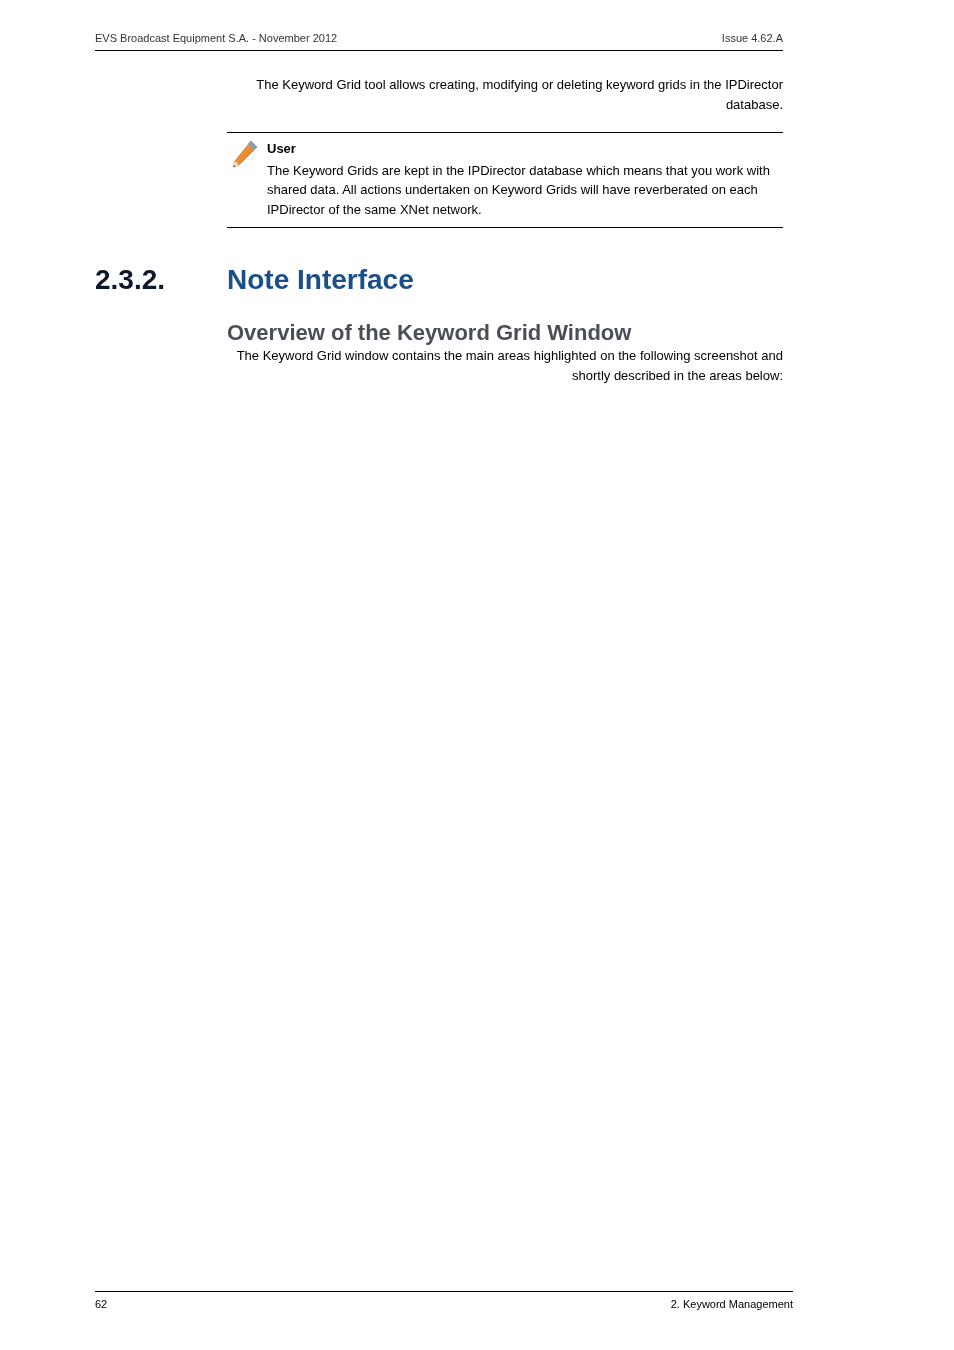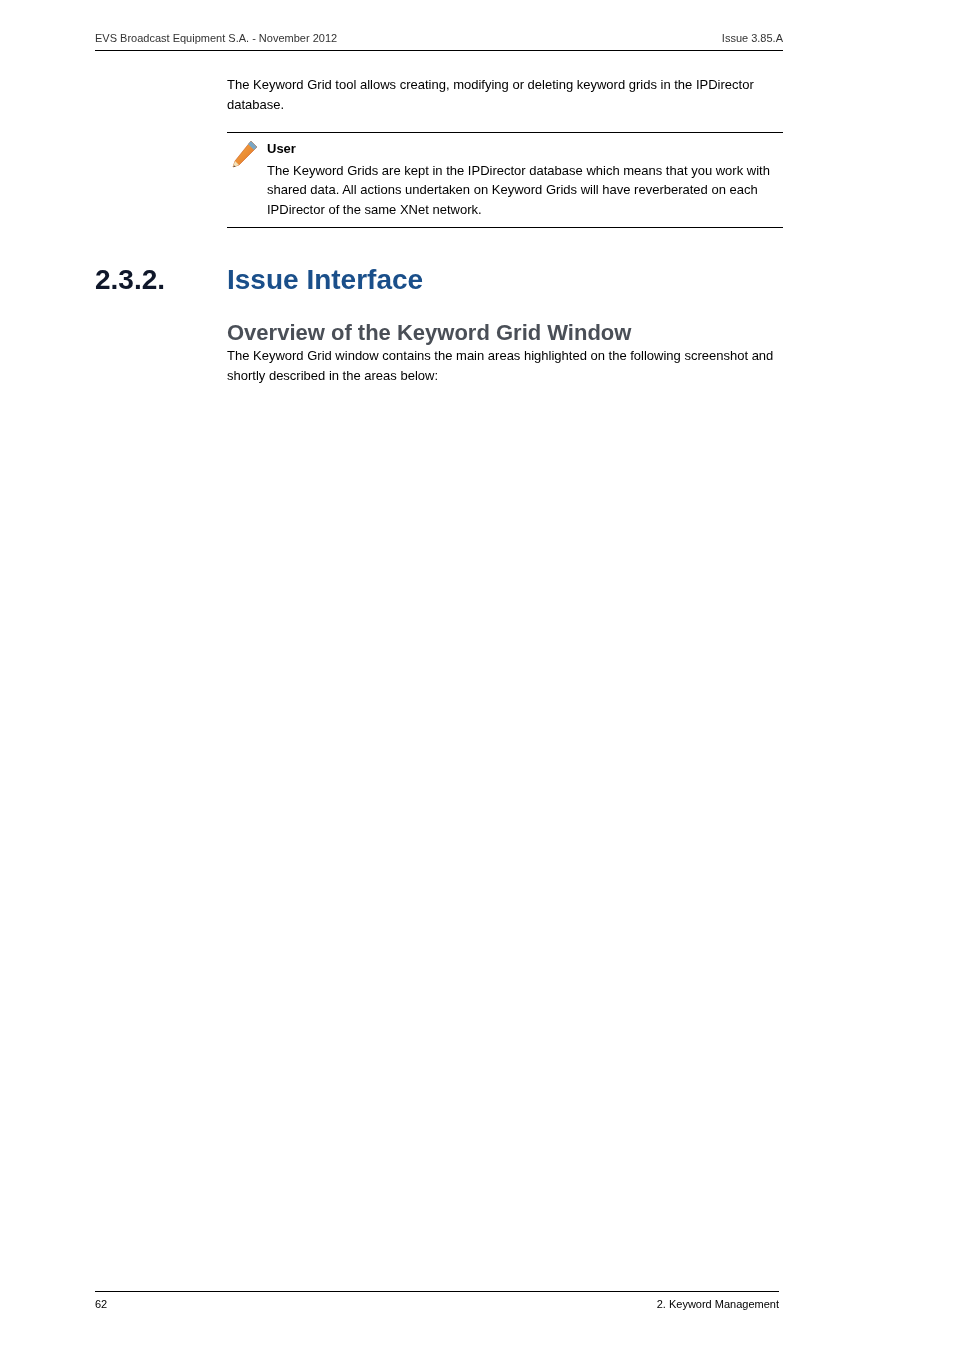--- a/index.html
+++ b/index.html
@@ -30,20 +30,21 @@
   }
   .content {
     padding-left: 132px;
     padding-right: 0;
   }
   .para {
     font-size: 13px;
     line-height: 1.5;
     color: #000;
     margin: 0 0 18px 0;
+    text-align: right;
   }
   .note-wrap {
     margin-top: 18px;
     margin-bottom: 36px;
   }
   .note-rule-top {
     border-top: 1px solid #000;
   }
   .note-rule-bottom {
     border-bottom: 1px solid #000;
@@ -87,21 +88,21 @@
   }
   .subheading {
     font-size: 22px;
     font-weight: bold;
     color: #4a4f57;
     margin-top: 24px;
   }
   .footer {
     position: absolute;
     left: 95px;
-    right: 99px;
+    right: 85px;
     bottom: 40px;
     margin-top: 32px;
   }
   .footer-rule {
     border-top: 1px solid #000;
     margin-bottom: 6px;
   }
   .footer-row {
     display: flex;
     justify-content: space-between;
@@ -109,21 +110,21 @@
     color: #000;
   }
 </style>
 </head>
 <body>
 
 <div class="page">
 
   <div class="header-row">
     <span>EVS Broadcast Equipment S.A.  - November 2012</span>
-    <span>Issue 3.85.A</span>
+    <span>Issue 4.62.A</span>
   </div>
   <div class="header-rule"></div>
 
   <div class="content">
     <p class="para">The Keyword Grid tool allows creating, modifying or deleting keyword grids in the IPDirector database.</p>
 
     <div class="note-wrap">
       <div class="note-rule-top"></div>
       <div class="note-body">
         <div class="note-icon">
@@ -144,21 +145,21 @@
           <span class="note-title">User</span>
           <span>The Keyword Grids are kept in the IPDirector database which means that you work with shared data. All actions undertaken on Keyword Grids will have reverberated on each IPDirector of the same XNet network.</span>
         </div>
       </div>
       <div class="note-rule-bottom"></div>
     </div>
   </div>
 
   <div class="section-row">
     <div class="section-num">2.3.2.</div>
-    <div class="section-title">Issue Interface</div>
+    <div class="section-title">Note Interface</div>
   </div>
 
   <div class="content">
     <div class="subheading">Overview of the Keyword Grid Window</div>
     <p class="para">The Keyword Grid window contains the main areas highlighted on the following screenshot and shortly described in the areas below:</p>
   </div>
 
   <div class="footer">
     <div class="footer-rule"></div>
     <div class="footer-row">

